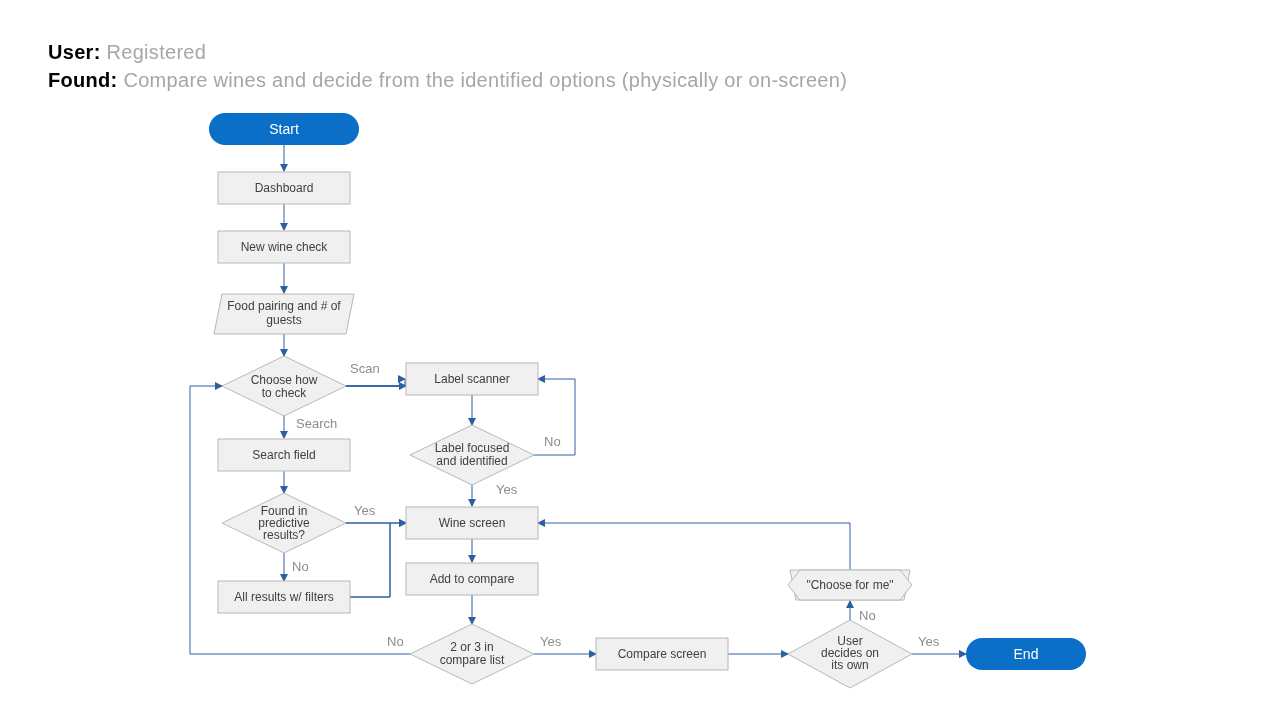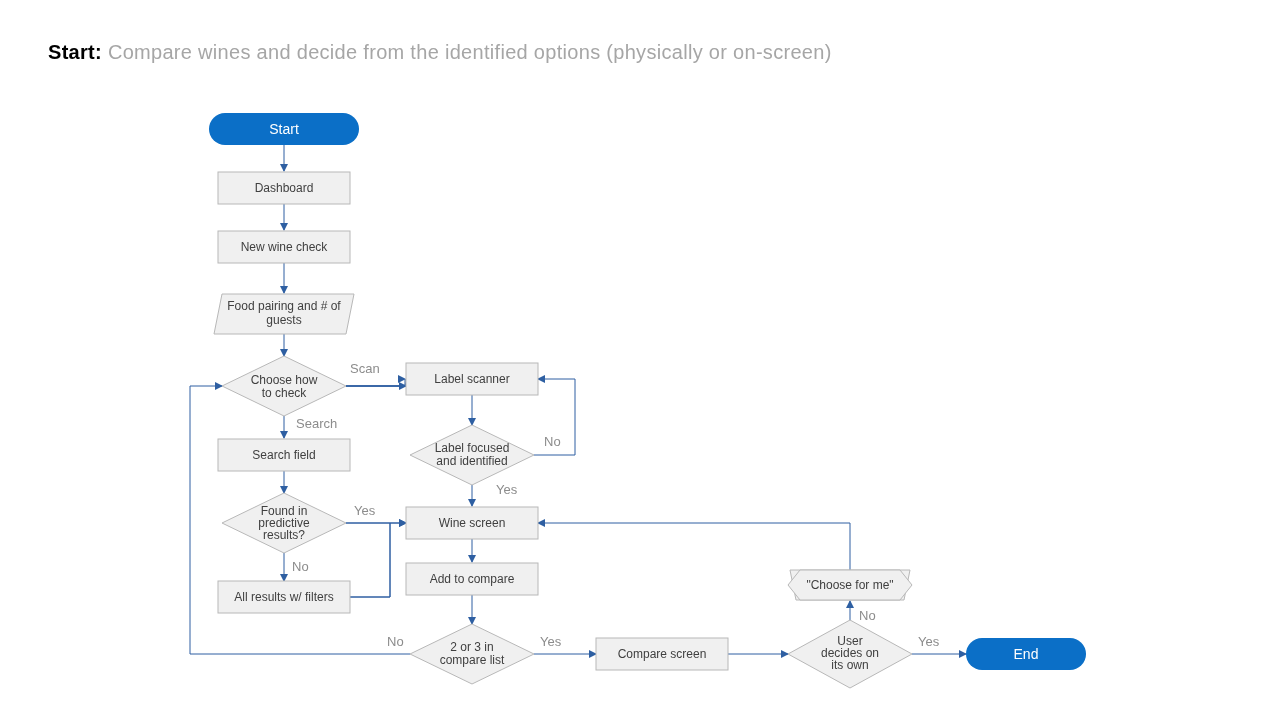--- a/index.html
+++ b/index.html
@@ -39,21 +39,25 @@
   .term-label {
     font-size: 14px;
     fill: #fff;
   }
 </style>
 </head>
 <body>
 
 <div class="header">
   <div>
-    <span class="label">Start:</span>
+    <span class="label">User:</span>
+    <span>Registered</span>
+  </div>
+  <div>
+    <span class="label">Found:</span>
     <span>Compare wines and decide from the identified options (physically or on-screen)</span>
   </div>
 </div>
 
 <svg width="1280" height="720">
   <defs>
     <marker id="arrow" markerWidth="8" markerHeight="8" refX="7" refY="4" orient="auto" markerUnits="userSpaceOnUse">
       <path d="M0,0 L8,4 L0,8 Z" fill="#2E5FA2"></path>
     </marker>
   </defs>

